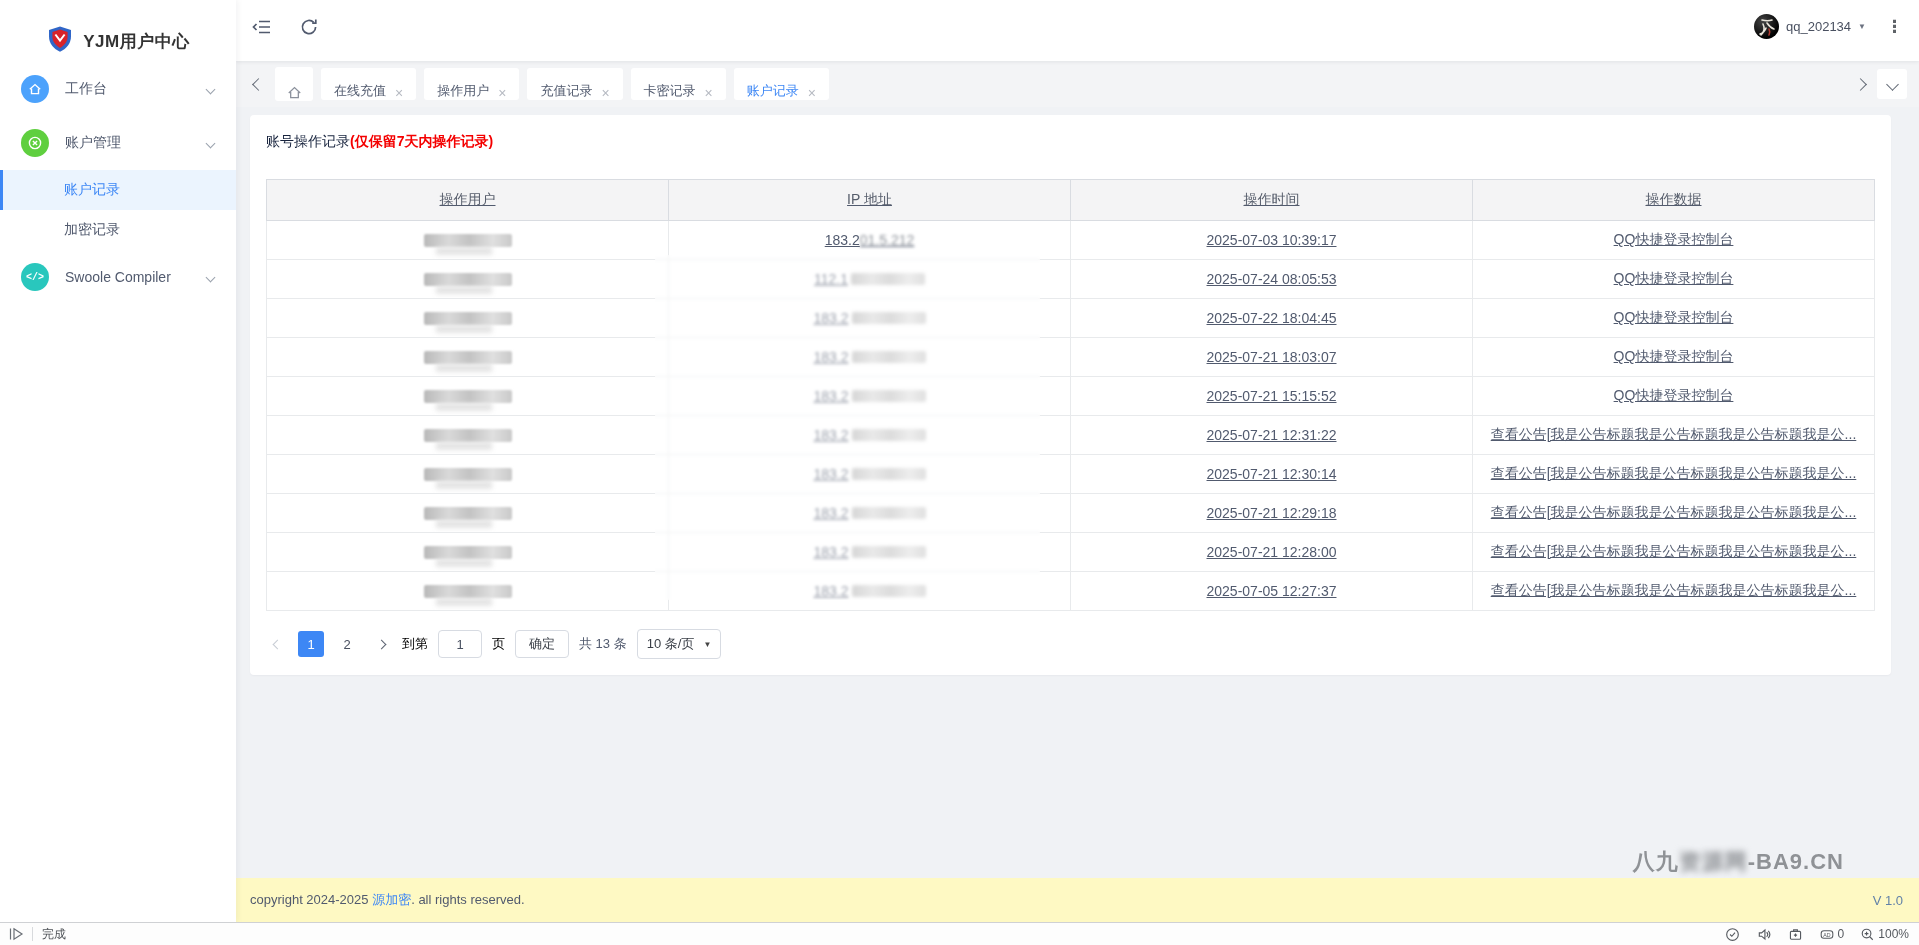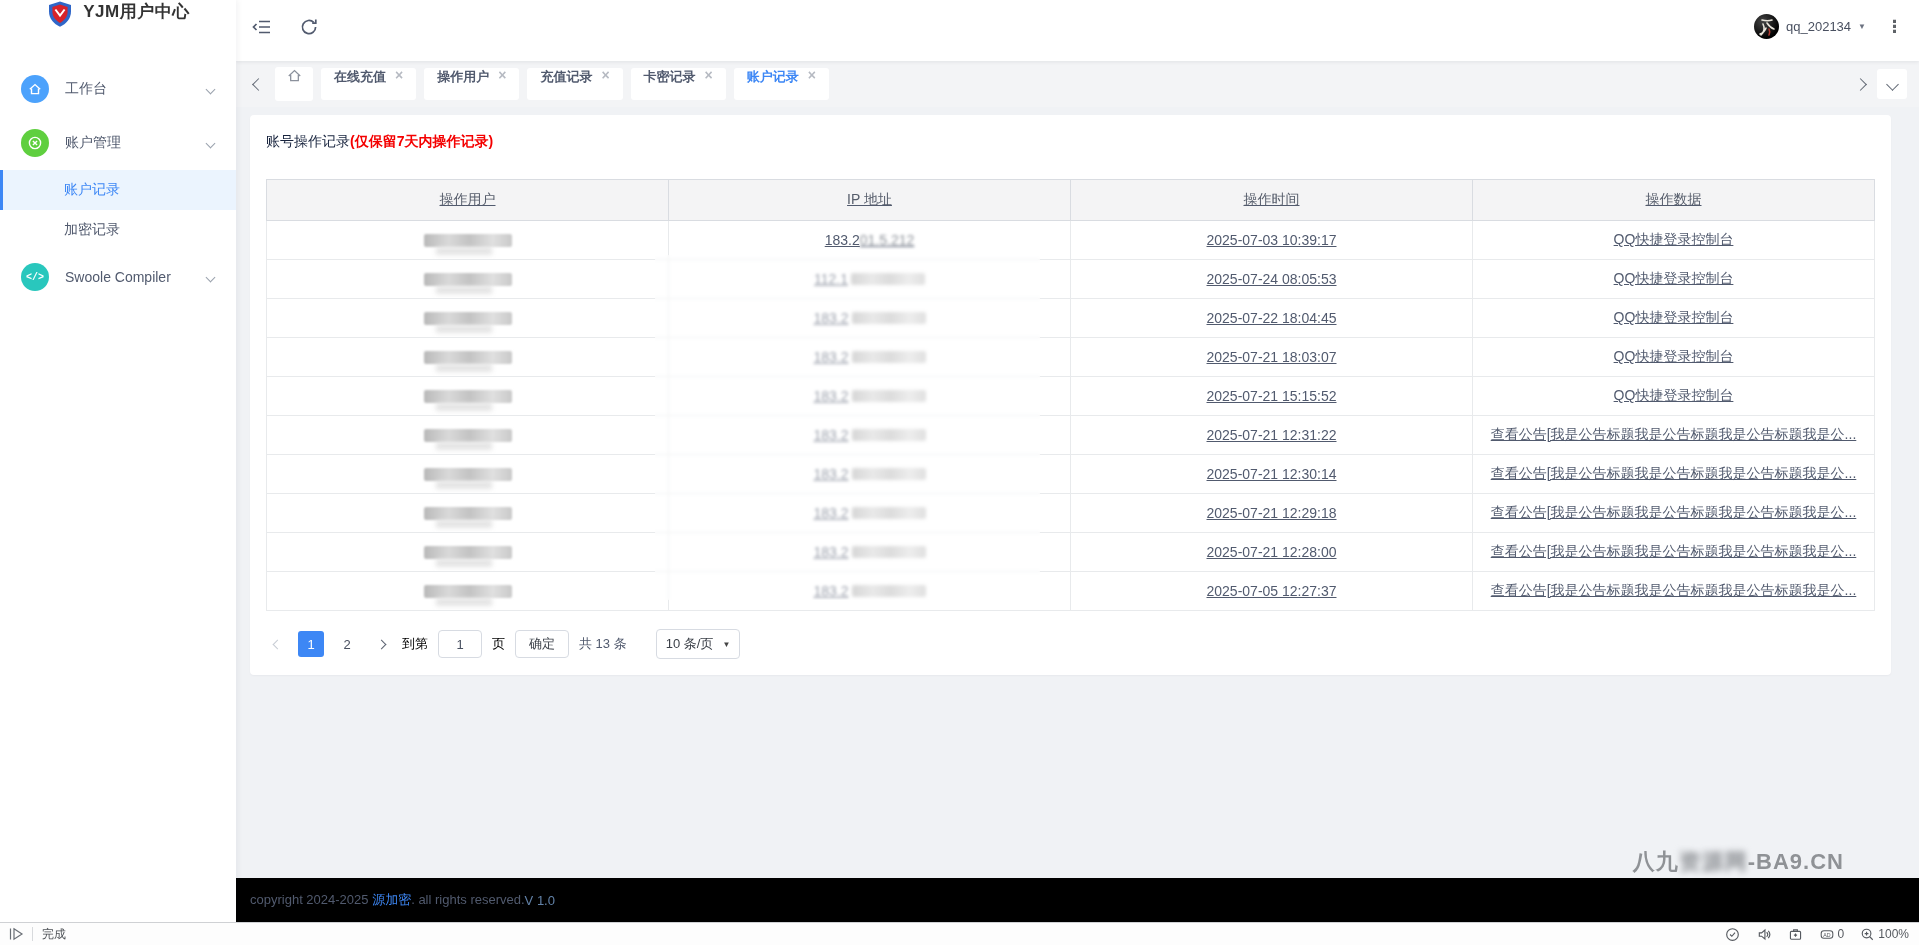--- a/index.html
+++ b/index.html
@@ -8,21 +8,21 @@
        font-family:"Liberation Sans","DejaVu Sans",sans-serif;color:#515a6e;-webkit-font-smoothing:antialiased;}
   .app{position:absolute;inset:0;}
   
   .chev{display:inline-block;width:8px;height:8px;border-right:1.6px solid currentColor;border-bottom:1.6px solid currentColor;}
   .chev.l{transform:rotate(135deg);} .chev.r{transform:rotate(-45deg);}
   .chev.d{transform:rotate(45deg);}  .chev.u{transform:rotate(-135deg);}
   .chev.sm{width:6px;height:6px;border-width:1.4px;}
   
   .sidebar{position:absolute;left:0;top:0;width:236px;bottom:23px;background:#fff;z-index:20;
            box-shadow:2px 0 6px rgba(0,21,41,.05);}
-  .logo-row{height:53px;display:flex;align-items:flex-start;justify-content:center;gap:9px;}
+  .logo-row{height:53px;display:flex;align-items:flex-end;justify-content:center;gap:9px;}
   .logo-row svg{display:block;}
   .app-title{font-size:17px;font-weight:700;color:#333;letter-spacing:.5px;}
   .menu{margin-top:9px;}
   .menu-item{height:54px;display:flex;align-items:center;padding:0 22px 0 21px;cursor:pointer;color:#515a6e;}
   .mi-icon{width:28px;height:28px;border-radius:50%;display:flex;align-items:center;justify-content:center;flex:0 0 28px;}
   .mi-label{margin-left:16px;font-size:14px;flex:1;}
   .mi-chev{color:#9aa2ad;}
   .swoole-glyph{color:#fff;font-size:10px;font-weight:700;letter-spacing:0;font-family:"Liberation Mono","DejaVu Sans Mono",monospace;}
   .submenu-item{height:40px;display:flex;align-items:center;padding-left:64px;font-size:14px;cursor:pointer;color:#515a6e;position:relative;}
   .submenu-item.active{background:#ebf4fe;color:#3d87f5;}
@@ -36,22 +36,22 @@
   .tb-spacer{flex:1;}
   .user-box{display:flex;align-items:center;gap:7px;cursor:pointer;}
   .avatar{width:25px;height:25px;border-radius:50%;background:radial-gradient(circle at 35% 30%,#454545,#000 70%);position:relative;overflow:hidden;}
   .avatar svg{position:absolute;inset:0;}
   .user-name{font-size:13px;color:#495060;}
   .user-caret{font-size:8px;color:#6b7280;}
   .top-dots{font-size:17px;font-weight:700;color:#5f6368;margin-left:20px;cursor:pointer;line-height:1;}
   
   .tabstrip{height:46px;background:#f3f4f6;display:flex;align-items:center;padding:0 12px 0 14px;gap:8px;flex:0 0 46px;}
   .ts-arrow{color:#5f6672;cursor:pointer;padding:4px;display:flex;align-items:center;}
-  .tab{background:#fff;border-radius:3px;height:32px;display:inline-flex;align-items:flex-start;padding:0 13px;
-       font-size:13px;color:#515a6e;cursor:pointer;white-space:nowrap;font-weight:bold;}
+  .tab{background:#fff;border-radius:3px;height:32px;display:inline-flex;align-items:flex-end;padding:0 13px;
+       font-size:13px;color:#515a6e;cursor:pointer;white-space:nowrap;}
   .tab.home{width:38px;height:34px;padding:0;justify-content:center;}
   .tab .x{margin-left:9px;color:#b6bac2;font-size:14px;line-height:1;}
   .tab.active{color:#3d87f5;}
   .ts-spacer{flex:1;}
   .ts-down{background:#fff;border-radius:3px;width:30px;height:30px;display:flex;align-items:center;justify-content:center;color:#5f6672;cursor:pointer;}
   
   .content{flex:1;background:#f0f2f5;position:relative;overflow:hidden;}
   .card{position:absolute;left:14px;right:28px;top:8px;background:#fff;border-radius:4px;padding:16px;
         box-shadow:0 1px 2px rgba(0,21,41,.04);}
   .page-title{font-size:14px;color:#17233d;line-height:20px;}
@@ -74,27 +74,27 @@
   .pagination{margin-top:18px;display:flex;align-items:center;font-size:13px;gap:10px;}
   .pg-nav{width:22px;height:26px;display:flex;align-items:center;justify-content:center;cursor:pointer;color:#5b6270;}
   .pg-nav.disabled{color:#c7ccd4;cursor:default;}
   .pg-num{min-width:26px;height:26px;display:flex;align-items:center;justify-content:center;border-radius:3px;cursor:pointer;color:#495060;}
   .pg-num.active{background:#3d87f5;color:#fff;}
   .pg-muted{color:#000000;}
   .pg-input{width:38px;height:24px;border:1px solid #d7dbe2;border-radius:4px;text-align:center;font-size:13px;color:#495060;outline:none;background:#fff;}
   .pg-confirm{height:28px;padding:0 13px;border:1px solid #d7dbe2;border-radius:4px;background:#fff;font-size:13px;color:#3a3f47;cursor:pointer;font-family:inherit;}
   .pg-total{color:#515a6e;}
   .pg-select{height:28px;border:1px solid #d7dbe2;border-radius:4px;background:#fff;display:inline-flex;align-items:center;
-             padding:0 9px;gap:9px;cursor:pointer;color:#3a3f47;margin-left:19px;}
+             padding:0 9px;gap:9px;cursor:pointer;color:#3a3f47;}
   .pg-select .caret{font-size:8px;color:#444;}
   
   .watermark{position:absolute;right:75px;bottom:1px;font-size:22px;font-weight:700;color:#8f9296;letter-spacing:1px;white-space:nowrap;}
   .wm-blur{filter:blur(3px);}
   
-  .footer{height:44px;background:#000000;display:flex;align-items:center;justify-content:flex-start;
+  .footer{height:44px;background:#fef9c3;display:flex;align-items:center;justify-content:space-between;
           padding:0 16px 0 14px;flex:0 0 44px;}
   .copy{font-size:13px;color:#515a6e;}
   .copy a{color:#3d87f5;text-decoration:none;cursor:pointer;}
   .version{font-size:13px;color:#6282a8;}
   
   .statusbar{position:absolute;left:0;right:0;bottom:0;height:22px;border-top:1px solid #cfd1d4;background:#fdfdfd;
              display:flex;align-items:center;font-size:12px;color:#4d5156;z-index:40;padding:0 10px 0 8px;}
   .sb-play{width:17px;height:14px;color:#6a6f76;}
   .sb-sep{width:1px;height:14px;background:#d8dadd;margin:0 9px 0 7px;}
   .sb-spacer{flex:1;}

